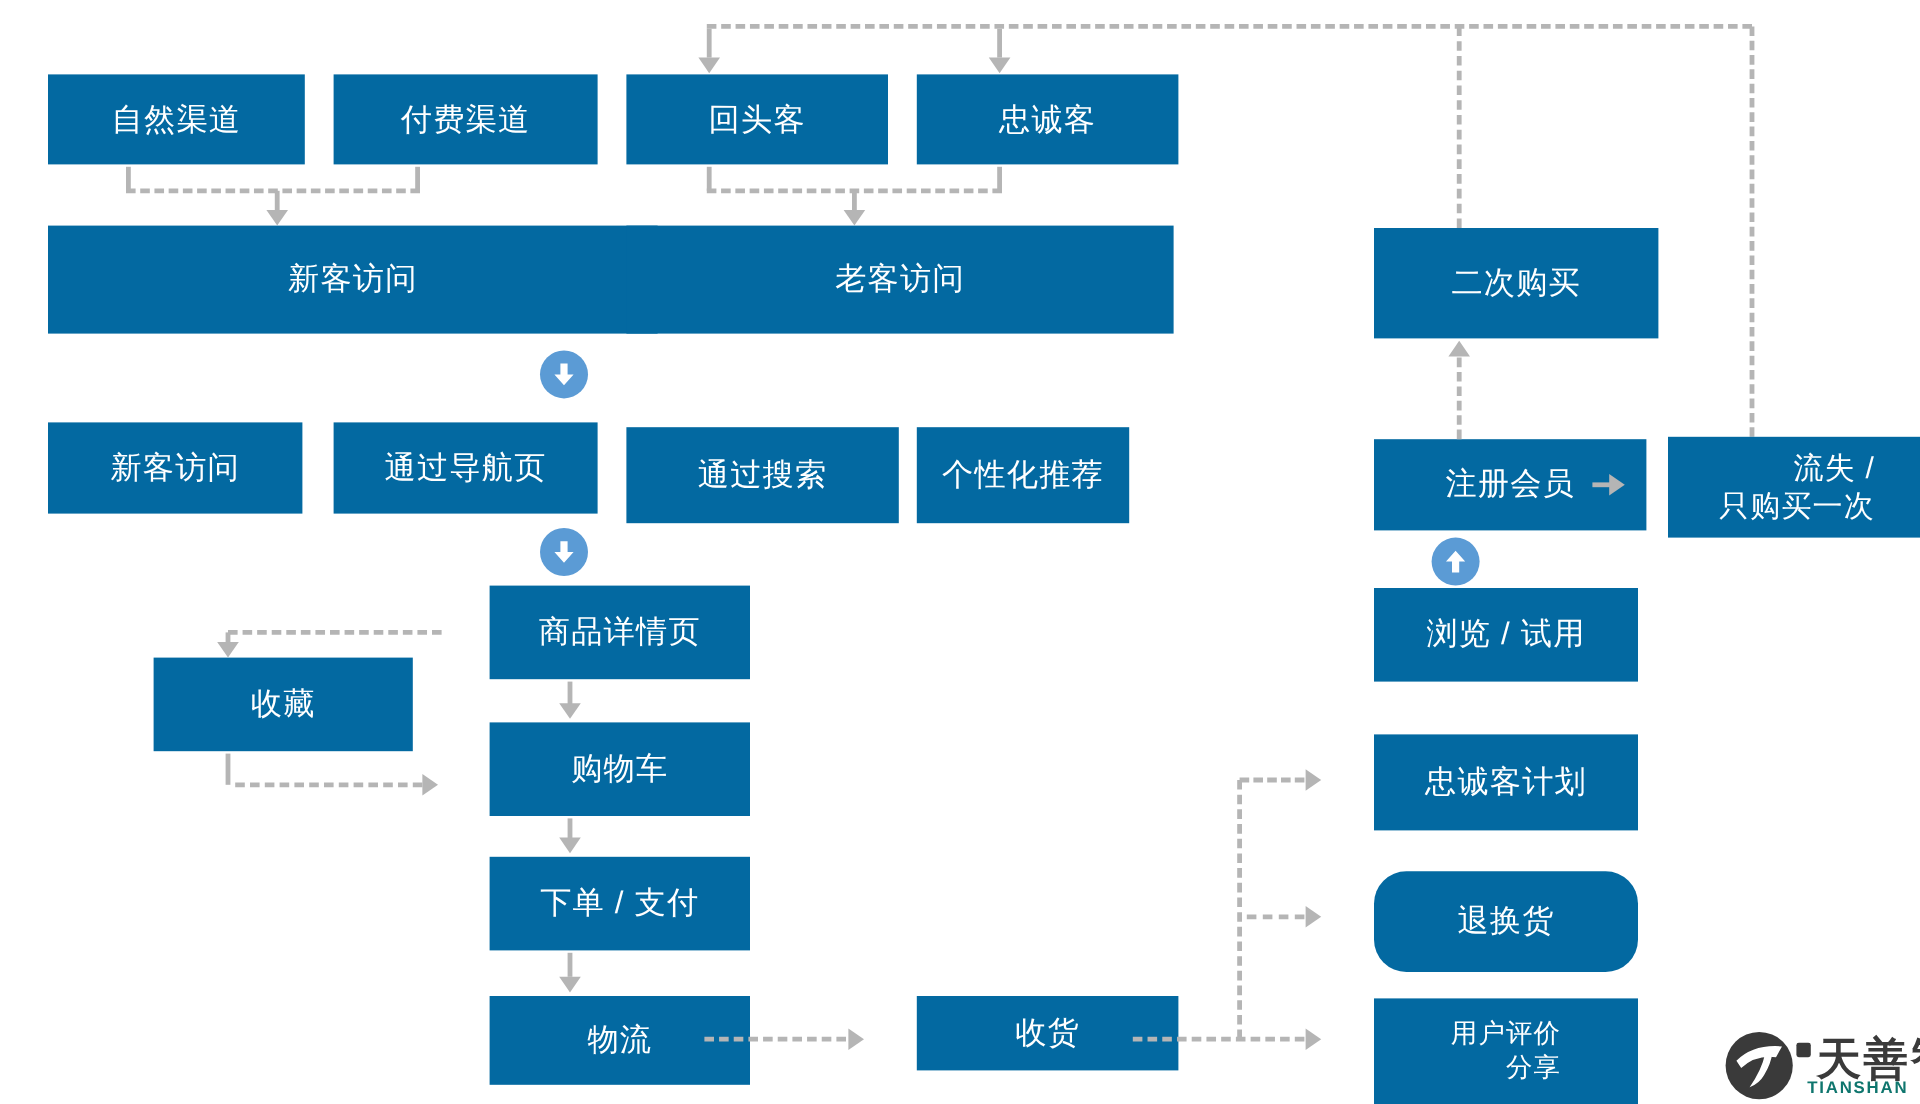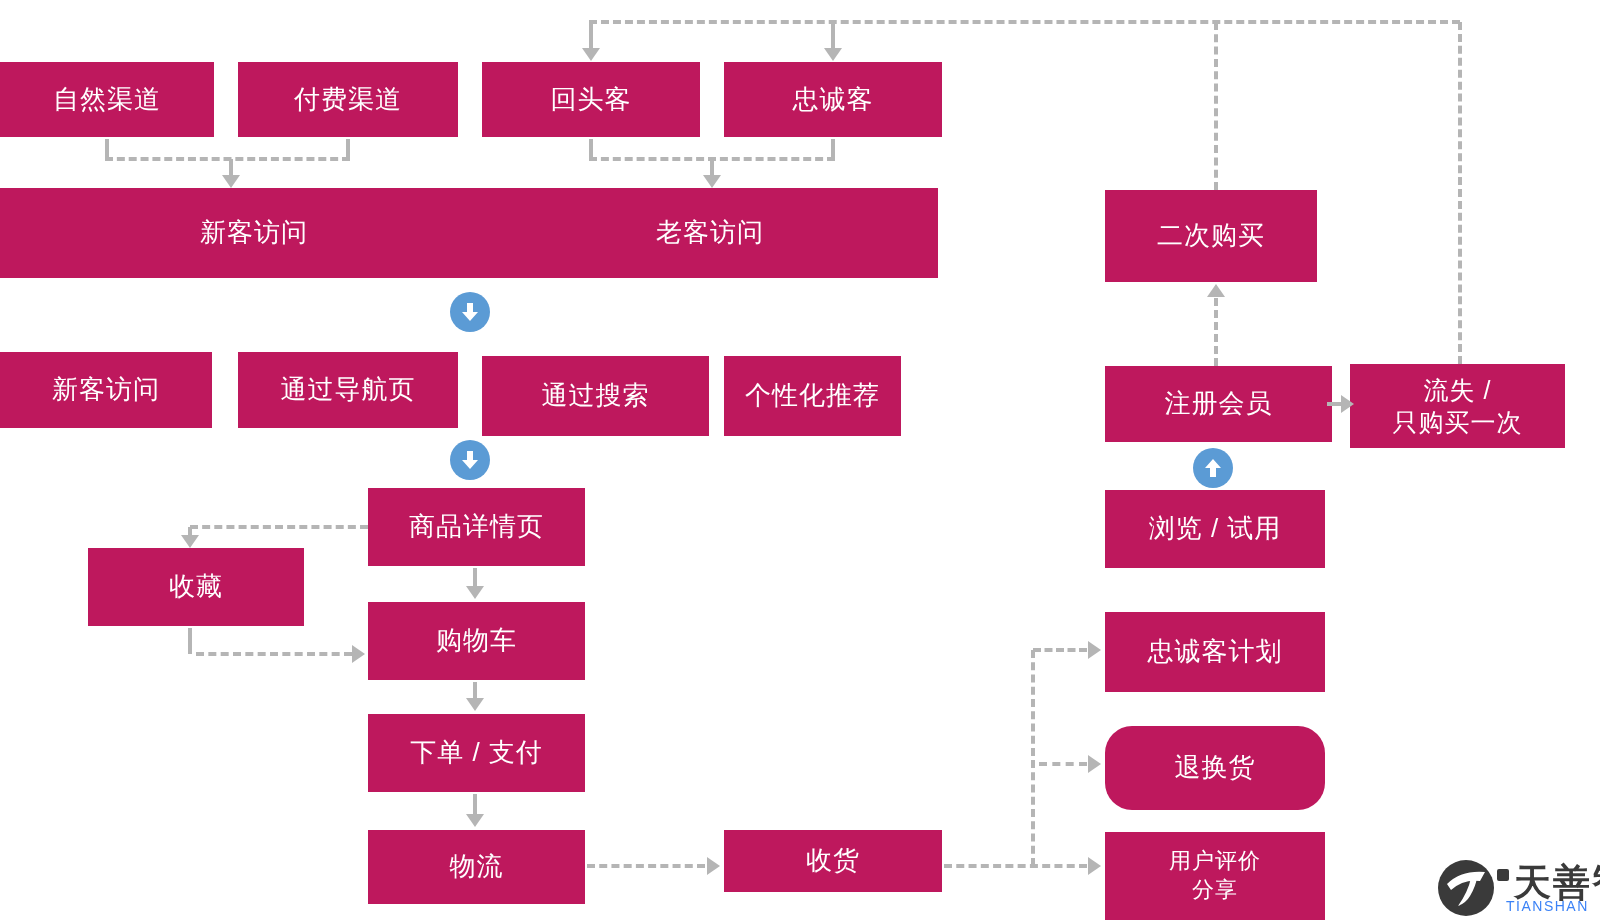--- a/index.html
+++ b/index.html
@@ -3,47 +3,48 @@
 <meta charset="utf-8">
 <style>
   html,body{margin:0;padding:0;}
   body{
     width:1600px;height:920px;position:relative;overflow:hidden;
     background:#ffffff;
     font-family:"Liberation Sans","DejaVu Sans",sans-serif;
   }
   .box{
     position:absolute;
-    background:#be185d;
+    background:#0369a1;
     color:#ffffff;
     display:flex;align-items:center;justify-content:center;
-    font-size:26px;line-height:1.3;text-align:center;
+    font-size:26px;line-height:1.3;text-align:right;
     white-space:pre-line;
     letter-spacing:1px;
+    margin-left:40px;
   }
   
   .dash-h{position:absolute;border-top:4px dashed #b5b5b5;}
   .dash-v{position:absolute;border-left:4px dashed #b5b5b5;}
   .solid-h{position:absolute;height:4px;background:#b5b5b5;}
   .solid-v{position:absolute;width:4px;background:#b5b5b5;}
   .tri{position:absolute;width:0;height:0;}
   .tri.down{border-left:9px solid transparent;border-right:9px solid transparent;border-top:13px solid #b5b5b5;}
   .tri.up{border-left:9px solid transparent;border-right:9px solid transparent;border-bottom:13px solid #b5b5b5;}
   .tri.right{border-top:9px solid transparent;border-bottom:9px solid transparent;border-left:13px solid #b5b5b5;}
   .circle{
     position:absolute;width:40px;height:40px;border-radius:50%;
     background:#5b9bd5;display:flex;align-items:center;justify-content:center;
   }
   .circle svg{display:block;}
   
   .logo{position:absolute;left:1436px;top:856px;width:220px;height:64px;}
   .logo-mark{position:absolute;left:0;top:2px;}
   .logo-dot{position:absolute;left:61px;top:13px;width:12px;height:12px;background:#3a3a3a;border-radius:2px;}
   .logo-cn{position:absolute;left:78px;top:2px;font-size:37px;font-weight:bold;color:#3a3a3a;letter-spacing:2px;white-space:nowrap;}
-  .logo-en{position:absolute;left:70px;top:42px;font-size:14px;font-weight:normal;color:#3b82f6;letter-spacing:1.5px;white-space:nowrap;}
+  .logo-en{position:absolute;left:70px;top:42px;font-size:14px;font-weight:bold;color:#0f766e;letter-spacing:1.5px;white-space:nowrap;}
 </style>
 </head>
 <body>
 
 <div class="dash-h" style="left:589px;top:20px;width:871px;"></div>
 <div class="dash-v" style="left:1214px;top:22px;height:168px;"></div>
 <div class="dash-v" style="left:1458px;top:22px;height:342px;"></div>
 <div class="solid-v" style="left:589px;top:24px;height:24px;"></div>
 <div class="tri down" style="left:582px;top:48px;"></div>
 <div class="solid-v" style="left:831px;top:24px;height:24px;"></div>
@@ -61,21 +62,21 @@
 <div class="tri down" style="left:222px;top:175px;"></div>
 
 <div class="solid-v" style="left:589px;top:139px;height:20px;"></div>
 <div class="solid-v" style="left:831px;top:139px;height:20px;"></div>
 <div class="dash-h" style="left:589px;top:157px;width:246px;"></div>
 <div class="solid-v" style="left:710px;top:159px;height:18px;"></div>
 <div class="tri down" style="left:703px;top:175px;"></div>
 
 <div class="box" style="left:0;top:188px;width:508px;height:90px;">新客访问</div>
 <div class="box" style="left:482px;top:188px;width:456px;height:90px;">老客访问</div>
-<div class="box" style="left:1105px;top:190px;width:212px;height:92px;">二次购买</div>
+<div class="box" style="left:1105px;top:190px;width:237px;height:92px;">二次购买</div>
 
 <div class="circle" style="left:450px;top:292px;">
   <svg width="24" height="24" viewBox="0 0 24 24">
     <path d="M9 3 h6 v9 h5 L12 21 4 12 h5 Z" fill="#ffffff"></path>
   </svg>
 </div>
 
 <div class="box" style="left:0;top:352px;width:212px;height:76px;">新客访问</div>
 <div class="box" style="left:238px;top:352px;width:220px;height:76px;">通过导航页</div>
 <div class="box" style="left:482px;top:356px;width:227px;height:80px;">通过搜索</div>

